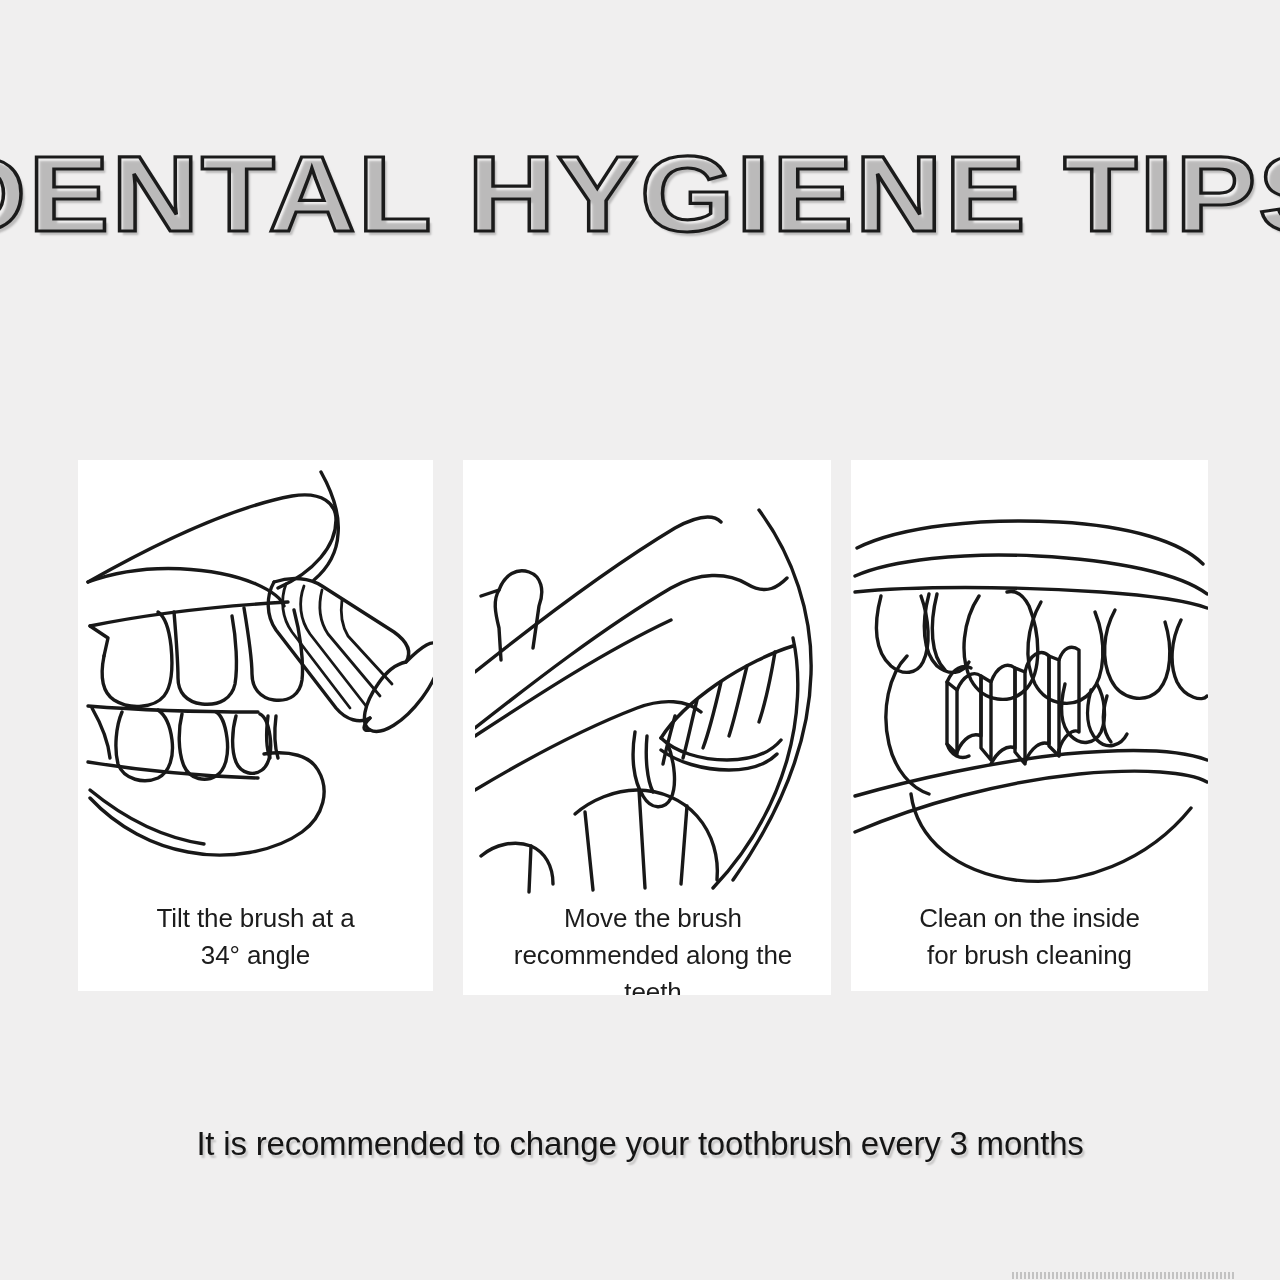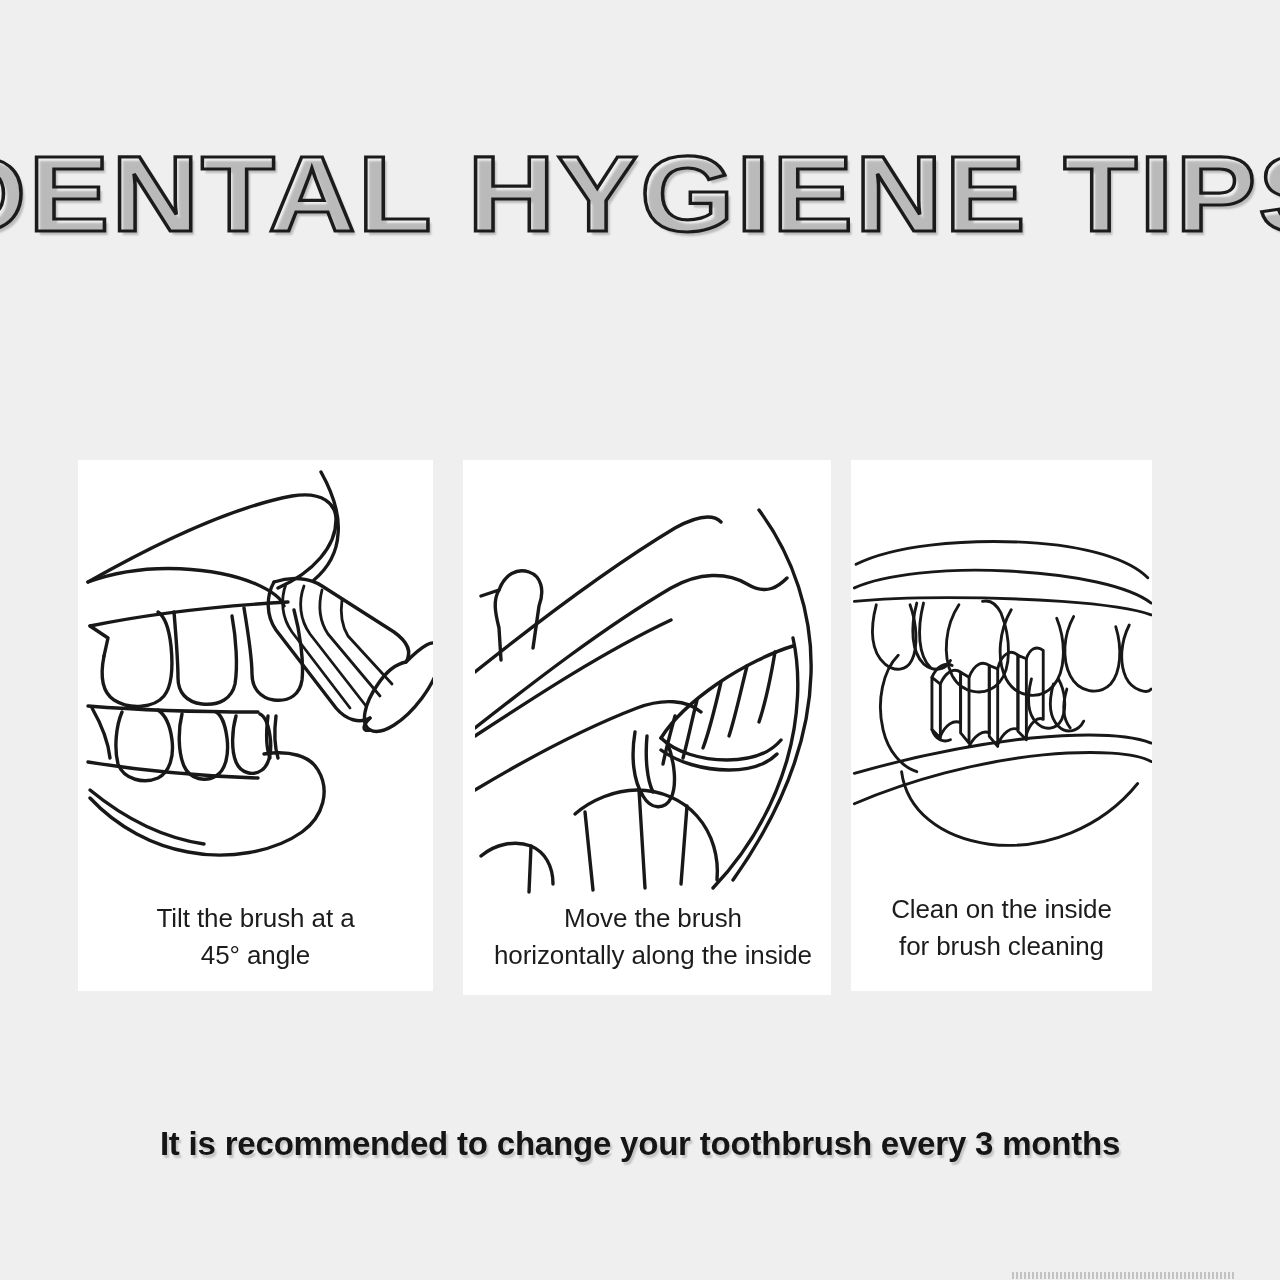--- a/index.html
+++ b/index.html
@@ -51,21 +51,21 @@
     position: absolute;
     top: 0;
     background: #ffffff;
     display: flex;
     flex-direction: column;
     align-items: center;
     overflow: hidden;
   }
   .panel-1 { left: 0px;   width: 355px; height: 531px; }
   .panel-2 { left: 385px; width: 356px; height: 535px; padding-left: 12px; }
-  .panel-3 { left: 773px; width: 301px; height: 531px; }
+  .panel-3 { left: 773px; width: 357px; height: 531px; }
 
   .art {
     width: 100%;
     flex: 1 1 auto;
     display: block;
   }
   .art svg {
     display: block;
     width: 100%;
     height: 100%;
@@ -100,21 +100,21 @@
   .footer {
     position: absolute;
     left: 0;
     top: 1125px;
     width: 1280px;
     text-align: center;
   }
   .footer-text {
     display: inline-block;
     font-family: "Liberation Sans", sans-serif;
-    font-weight: bold;
+    font-weight: normal;
     font-size: 33px;
     color: #151515;
     letter-spacing: -0.2px;
     transform: scaleX(1.0);
     text-shadow: 2px 3px 2px rgba(0,0,0,0.18);
     white-space: nowrap;
   }
 
   
   .bottom-mark {
@@ -174,21 +174,21 @@
         <path class="ink-thin" d="M226 126 C 220 142 222 160 232 174 L 288 246"></path>
         <path class="ink-thin" d="M244 130 C 240 146 242 162 250 174 L 302 236"></path>
         <path class="ink-thin" d="M264 140 C 262 154 264 166 270 176 L 314 224"></path>
 
         <path class="ink" d="M328 202 C 344 186 356 178 360 186 C 366 196 360 216 344 238 C 326 262 304 276 292 270 C 282 264 286 244 300 224 C 308 212 318 204 328 202 Z"></path>
         <path class="ink" d="M292 258 C 284 266 284 272 292 270"></path>
       </svg>
     </div>
     <div class="caption">
       <div>Tilt the brush at a</div>
-      <div>45° angle</div>
+      <div>34° angle</div>
     </div>
   </div>
 
   <div class="panel panel-2">
     <div class="art">
       <svg viewBox="0 0 356 440" preserveAspectRatio="xMidYMid meet">
 
         <path class="ink" d="M284 50 C 318 96 338 154 336 214 C 334 282 306 352 258 420"></path>
         <path class="ink" d="M318 178 C 326 214 324 258 312 300 C 298 348 272 392 238 428"></path>
 
@@ -216,21 +216,21 @@
         <path class="ink" d="M100 354 C 116 340 140 330 162 330 C 186 330 208 340 222 356 C 238 374 244 398 242 420"></path>
         <path class="ink" d="M110 352 L 118 430"></path>
         <path class="ink" d="M164 330 L 170 428"></path>
         <path class="ink" d="M212 346 L 206 424"></path>
         <path class="ink" d="M6 396 C 20 384 40 380 56 386 C 70 392 78 406 78 424"></path>
         <path class="ink" d="M56 386 L 54 432"></path>
       </svg>
     </div>
     <div class="caption">
       <div>Move the brush</div>
-      <div>horizontally along the inside</div>
+      <div>recommended along the teeth</div>
     </div>
   </div>
 
   <div class="panel panel-3">
     <div class="art">
       <svg viewBox="0 0 357 440" preserveAspectRatio="xMidYMid meet">
 
         <path class="ink" d="M6 88 C 50 66 130 58 208 62 C 280 66 330 82 352 104"></path>
         <path class="ink" d="M4 116 C 40 100 112 92 186 96 C 266 100 330 114 356 134"></path>
 

